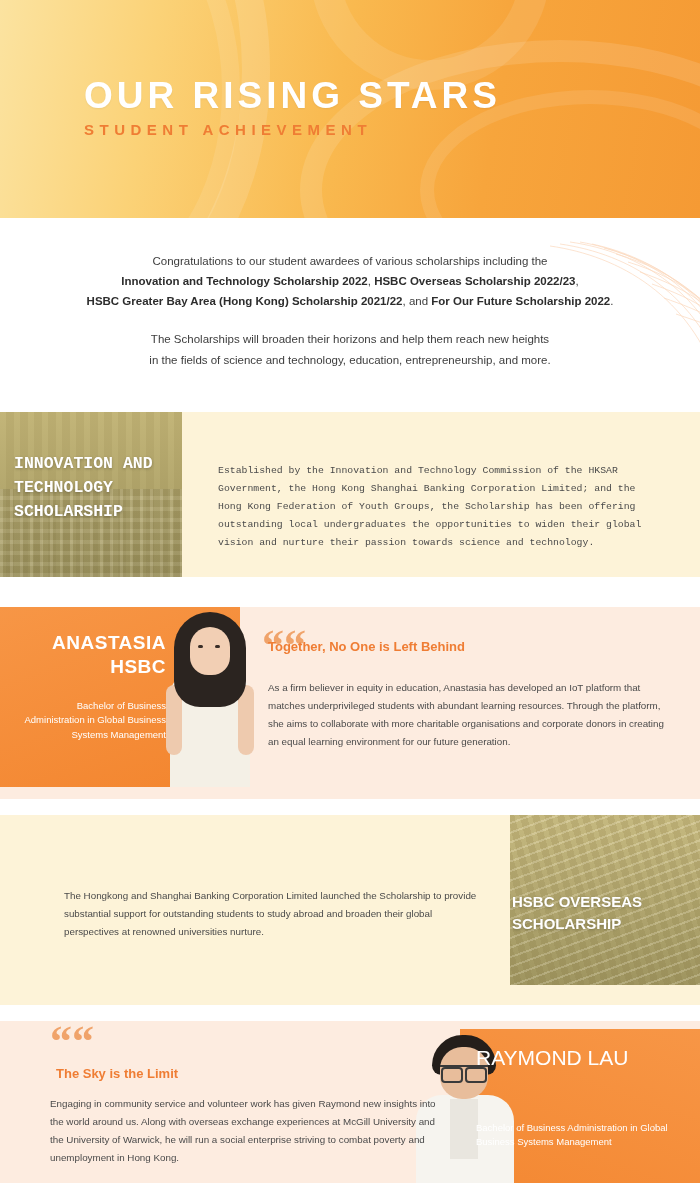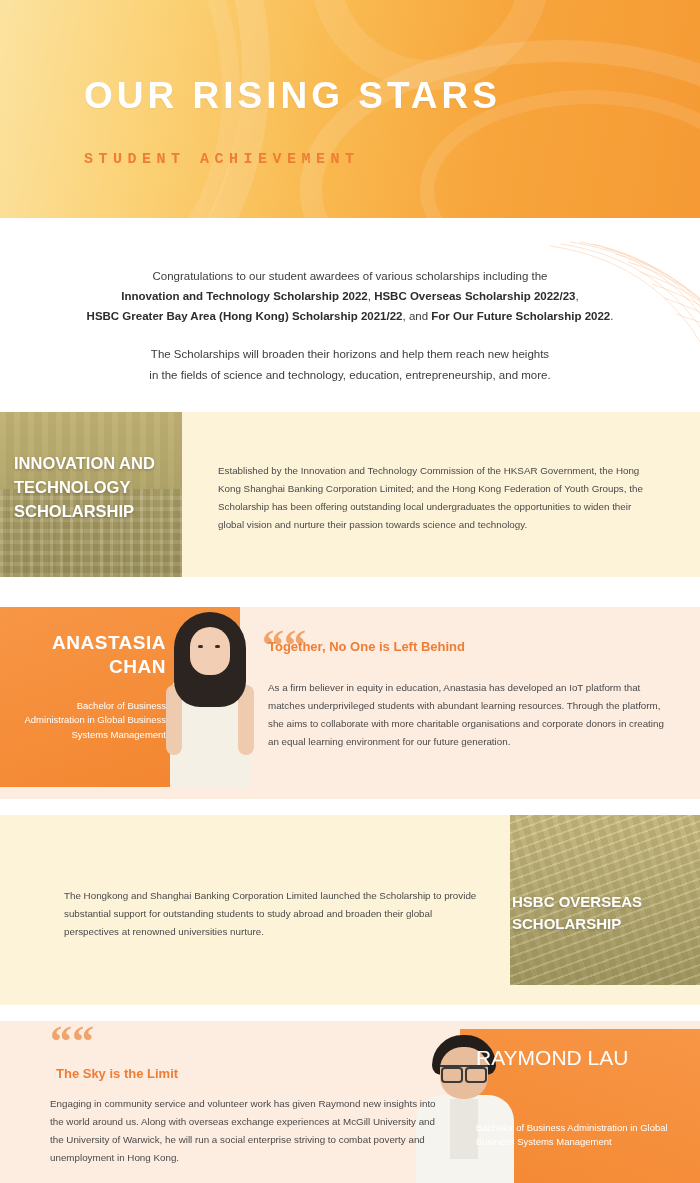--- a/index.html
+++ b/index.html
@@ -39,26 +39,25 @@
   .title {
     font-size: 37px;
     font-weight: bold;
     letter-spacing: 4px;
     color: #ffffff;
     line-height: 1.1;
     text-shadow: 0 1px 2px rgba(0,0,0,0.06);
     text-align: center;
   }
   .subtitle {
-    margin-top: 34px;
+    margin-top: 4px;
     font-size: 15px;
     font-weight: bold;
     letter-spacing: 5.5px;
     color: #ef7d34;
-    font-family: Liberation Mono, monospace;
   }
 
   
   .intro {
     position: relative;
     width: 700px;
     height: 194px;
     background: #ffffff;
     overflow: hidden;
   }
@@ -71,31 +70,32 @@
     opacity: 0.55;
   }
   .intro-inner {
     position: relative;
     padding-top: 32px;
     text-align: center;
     color: #3d3d3d;
     font-size: 11.5px;
     line-height: 1.75;
   }
-  .intro-inner p { margin: 16px auto; max-width: 600px; }
+  .intro-inner p { margin: 1px auto; max-width: 600px; }
   .intro-p2 { margin-top: 18px !important; }
   .intro b { font-weight: bold; color: #2d2d2d; }
 
   
   .band-it {
     position: relative;
     width: 700px;
     height: 165px;
     background: #fdf3d8;
     overflow: hidden;
+    font-family: Liberation Mono, monospace;
   }
   .band-it .photo {
     position: absolute;
     left: 0; top: 0;
     width: 182px; height: 165px;
     background:
       linear-gradient(180deg, rgba(190,175,110,0.55), rgba(150,140,85,0.75)),
       repeating-linear-gradient(90deg, #c9bd86 0px, #c9bd86 6px, #b7aa74 6px, #b7aa74 14px),
       #bdb079;
   }
@@ -330,21 +330,21 @@
     <div class="orange-block"></div>
     <div class="portrait">
       <div class="p-body"></div>
       <div class="p-arm-l"></div>
       <div class="p-arm-r"></div>
       <div class="p-hair"></div>
       <div class="p-face"></div>
       <div class="p-eye l"></div>
       <div class="p-eye r"></div>
     </div>
-    <div class="name">ANASTASIA CHAN</div>
+    <div class="name">ANASTASIA HSBC</div>
     <div class="major">Bachelor of Business Administration in Global Business Systems Management</div>
     <div class="q quote-mark">““</div>
     <div class="headline">Together, No One is Left Behind</div>
     <div class="body">As a firm believer in equity in education, Anastasia has developed an IoT platform that matches underprivileged students with abundant learning resources. Through the platform, she aims to collaborate with more charitable organisations and corporate donors in creating an equal learning environment for our future generation.</div>
   </div>
 
   <div class="spacer-white" style="height:16px"></div>
 
   <div class="band-hsbc">
     <div class="photo">

